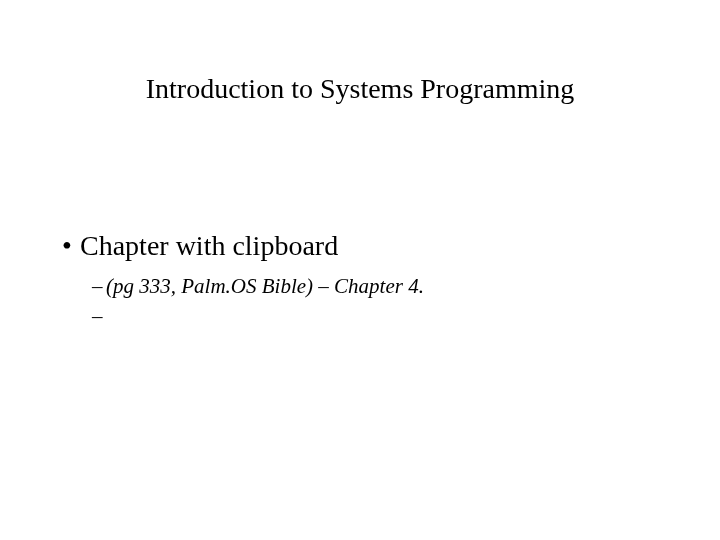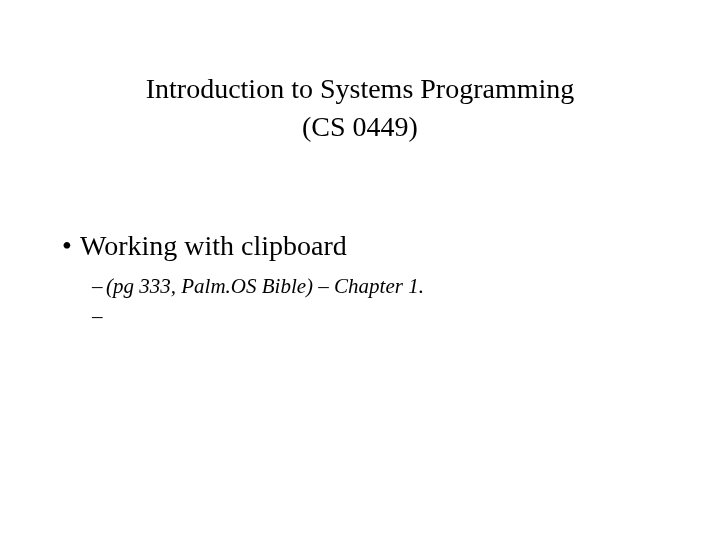--- a/index.html
+++ b/index.html
@@ -60,34 +60,33 @@
     flex: 0 0 14px;
   }
 </style>
 </head>
 <body>
 
 <div class="slide">
 
   <div class="title">
     <div>Introduction to Systems Programming</div>
-    <div>(CS 0449)</div>
   </div>
 
   <div class="body">
 
     <div class="bullet-row">
       <span class="bullet-dot">•</span>
-      <span>Working with clipboard</span>
+      <span>Chapter with clipboard</span>
     </div>
 
     <div class="sub-list">
       <div class="sub-row">
         <span class="sub-dash">–</span>
-        <span>(pg 333, Palm.OS Bible) – Chapter 1.</span>
+        <span>(pg 333, Palm.OS Bible) – Chapter 4.</span>
       </div>
       <div class="sub-row">
         <span class="sub-dash">–</span>
       </div>
     </div>
 
   </div>
 
 </div>
 

